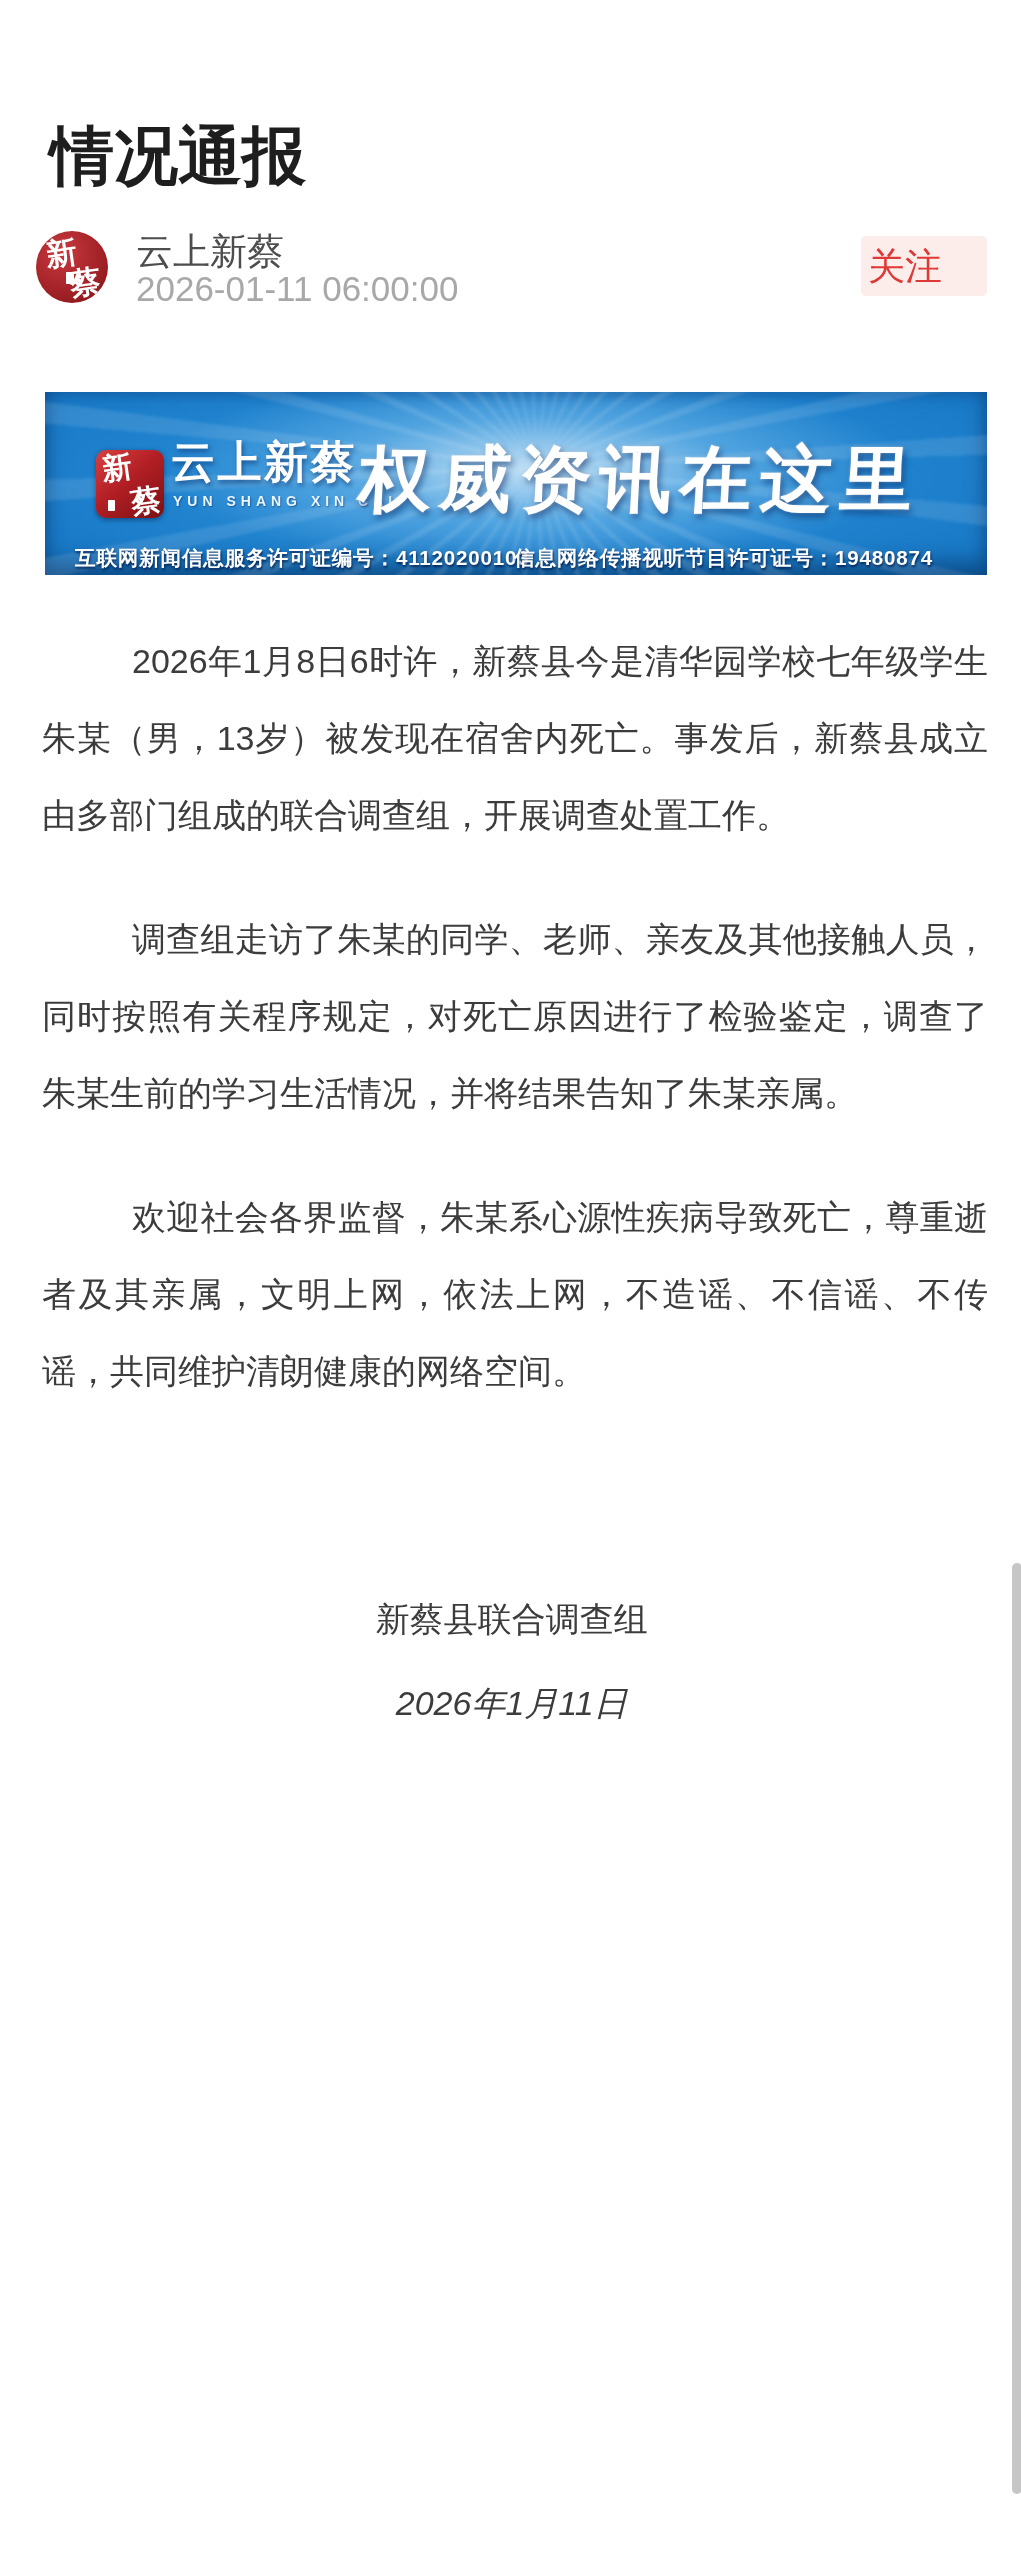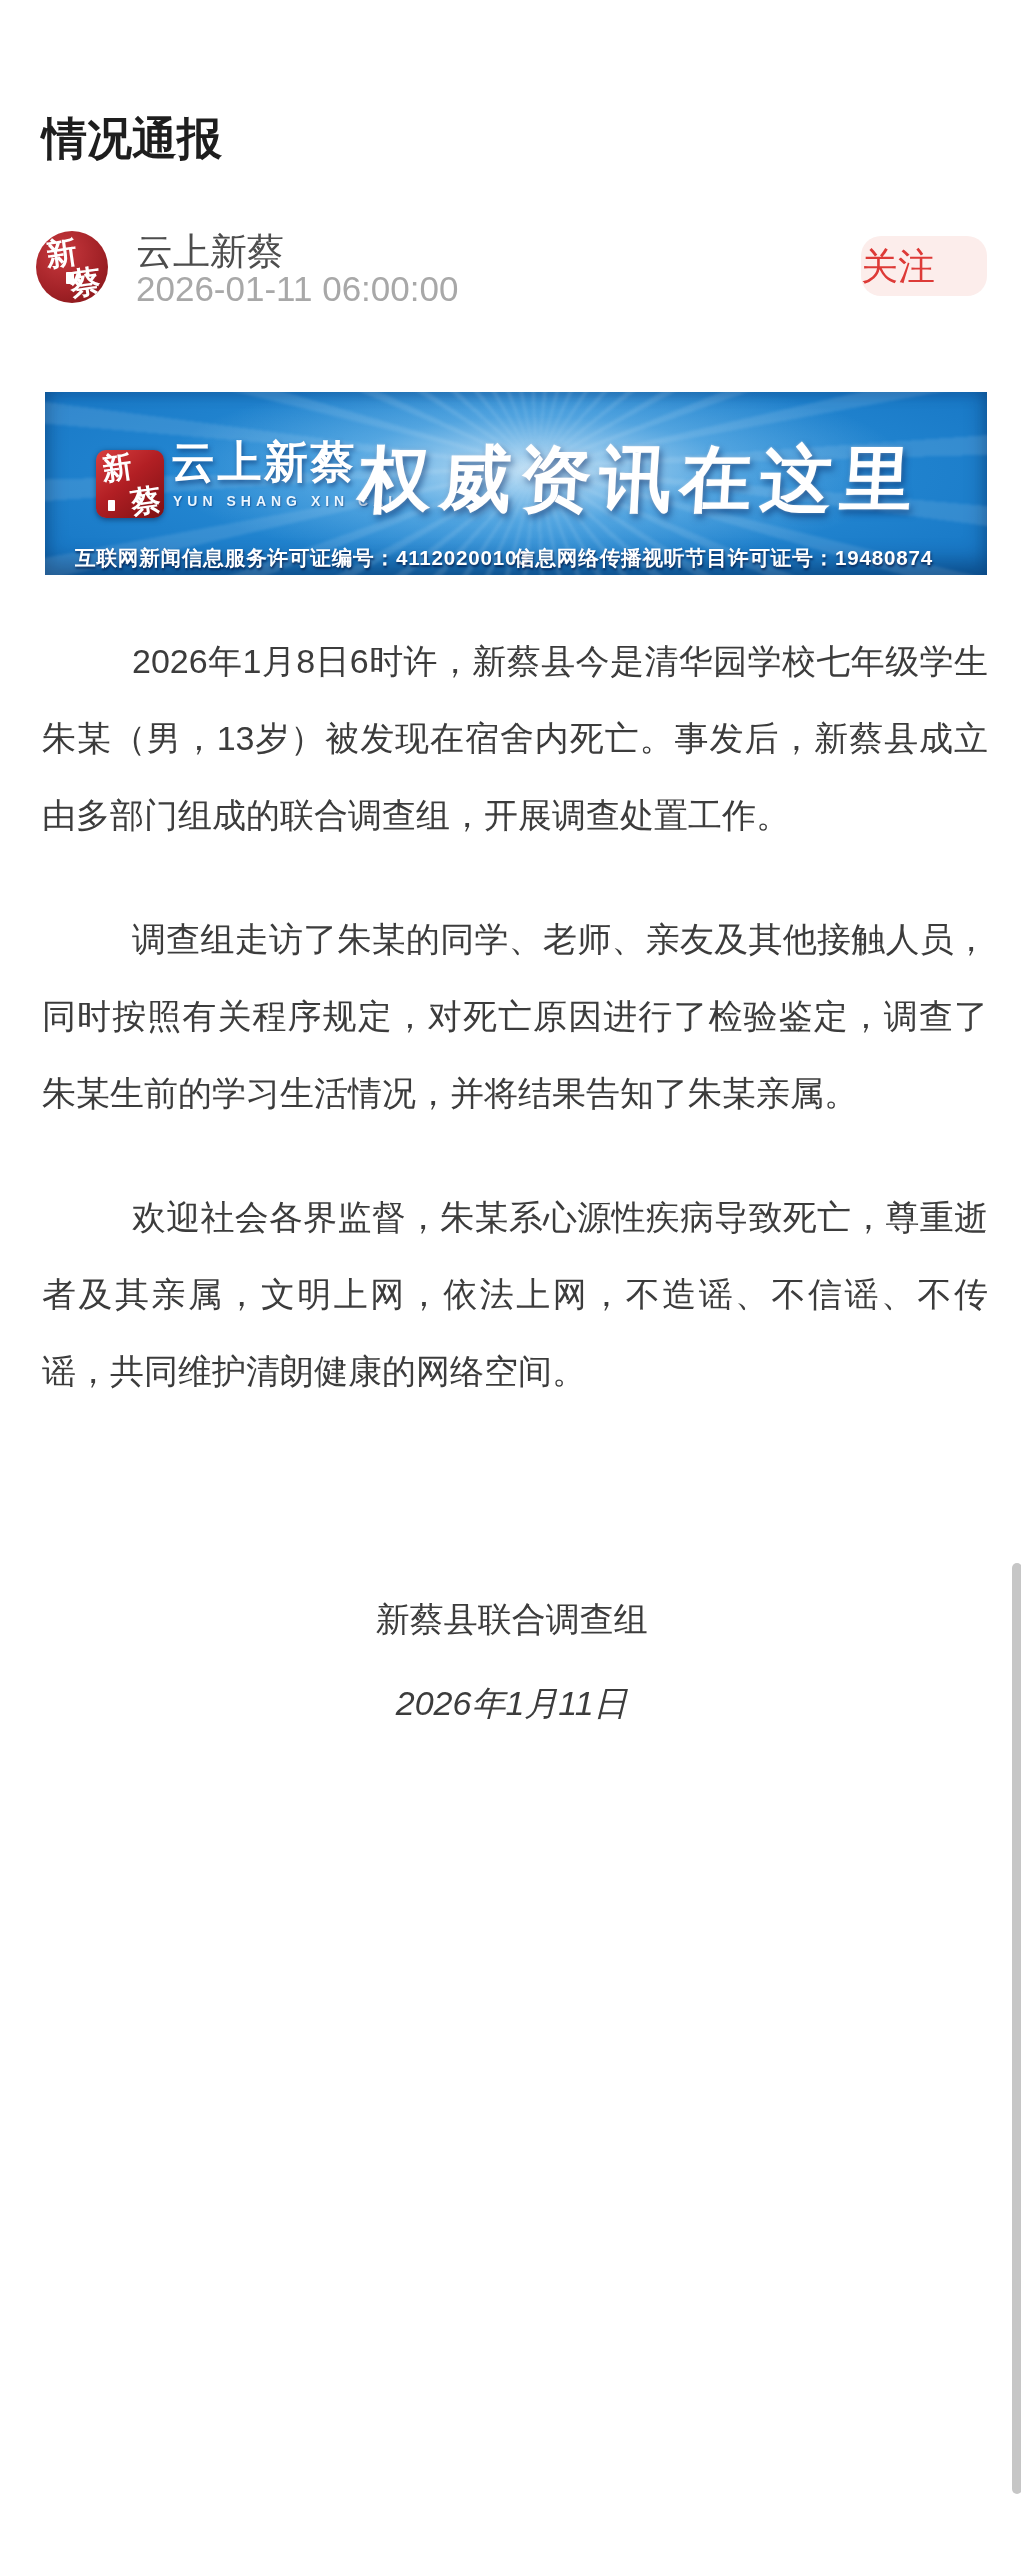--- a/index.html
+++ b/index.html
@@ -1,36 +1,36 @@
 <!DOCTYPE html>
 <html style="font-size:13px"><head>
 <meta charset="utf-8">
 <style>
   html,body{margin:0;padding:0;}
   body{width:1022px;height:2576px;background:#ffffff;font-family:"Liberation Sans",sans-serif;}
   .page{position:relative;width:1022px;height:2576px;background:#fff;overflow:hidden;}
 
   
-  .title{position:absolute;left:36px;top:110px;margin:6px;font-size:45px;font-weight:bold;
+  .title{position:absolute;left:36px;top:110px;margin:14px;font-size:64px;font-weight:bold;
          color:#1e1e1e;letter-spacing:0px;line-height:1;}
 
   .avatar{position:absolute;left:36px;top:231px;width:72px;height:72px;border-radius:50%;
           background:radial-gradient(circle at 36% 30%,#c8393e 0%,#a42328 55%,#7e1215 100%);
           overflow:hidden;cursor:pointer;}
   .avatar span{position:absolute;color:#fff;font-weight:bold;line-height:1;}
   .av-c1{left:10px;top:6.6px;font-size:31px;transform:rotate(-8deg);}
   .av-c2{right:6.6px;bottom:5px;font-size:31px;transform:rotate(-8deg);}
   .av-seal{left:30px;top:41px;width:8.2px;height:11.5px;background:#fff;border-radius:0.8px;}
 
   .author-name{position:absolute;left:136px;top:233px;font-size:37px;color:#4d4d4d;line-height:1;}
   .timestamp{position:absolute;left:136px;top:271px;font-size:35px;color:#a8a8a8;line-height:1;}
 
   .follow-btn{position:absolute;left:861px;top:236px;width:126px;height:60px;border:none;
-              border-radius:20px;background:#fcedeb;display:flex;align-items:center;
-              justify-content:flex-start;padding:0 45px 0 0;cursor:pointer;}
+              border-radius:5px;background:#fcedeb;display:flex;align-items:center;
+              justify-content:flex-end;padding:0 45px 0 0;cursor:pointer;}
   .follow-btn span{font-size:37px;color:#dd3a37;line-height:1;}
 
   
   .banner{position:absolute;left:45px;top:392px;width:942px;height:183px;overflow:hidden;
           background:
             radial-gradient(ellipse 55% 75% at 52% 42%, rgba(255,255,255,0.70), rgba(195,232,255,0.28) 38%, rgba(30,130,210,0) 72%),
             radial-gradient(ellipse 130% 150% at 50% 45%, #2f96dd 0%, #1878c6 48%, #0c5aa6 78%, #0a4c92 100%);
           box-shadow:inset 0 -13px 21.4px rgba(3,30,70,.45), inset 0 5px 11.5px rgba(8,50,110,.25);
           cursor:pointer;}
   .rays{position:absolute;left:-49px;top:-49px;right:-49px;bottom:-49px;opacity:.55;filter:blur(1.6px);

